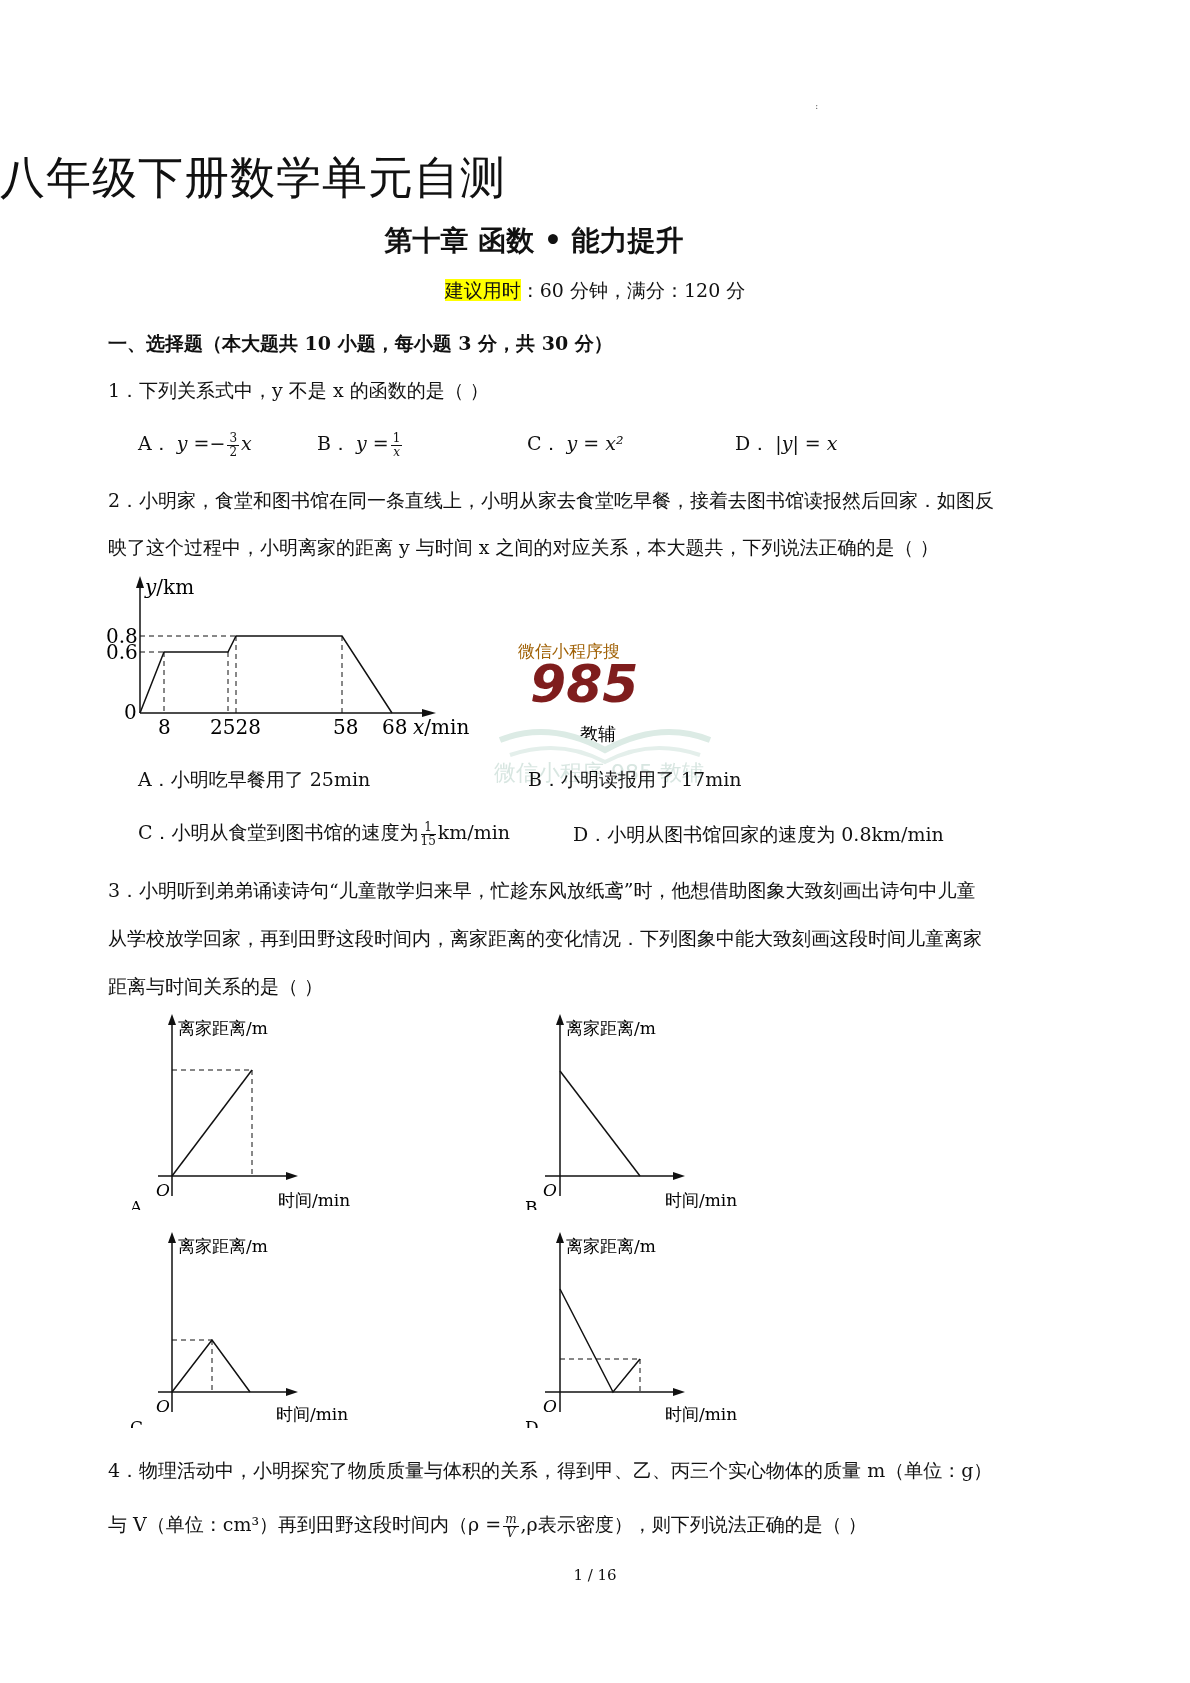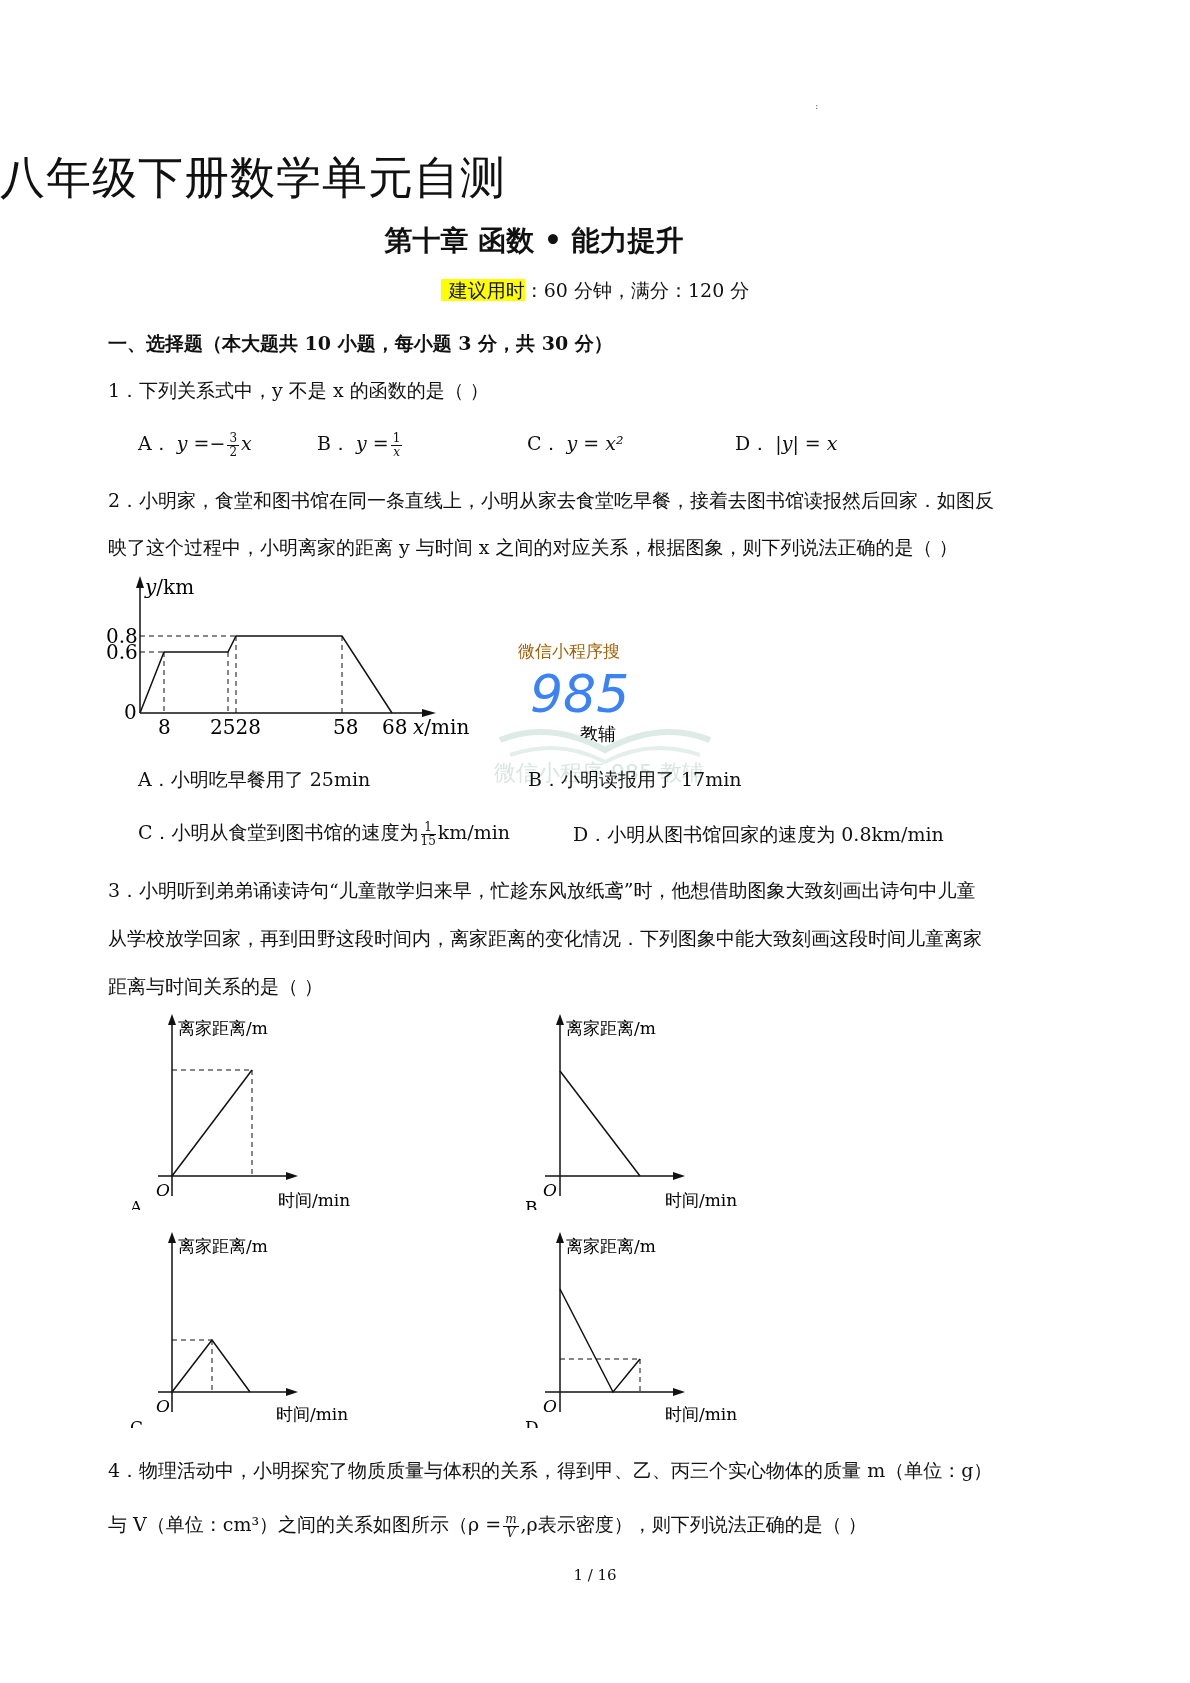--- a/index.html
+++ b/index.html
@@ -4,21 +4,21 @@
 <style>
   html, body { margin:0; padding:0; background:#ffffff; }
   body { width:1190px; height:1683px; position:relative; overflow:hidden;
          font-family:"DejaVu Serif","Liberation Serif",serif; color:#111; }
   .abs { position:absolute; white-space:nowrap; }
   .title { left:0; width:1190px; top:148px; font-size:45px;
            font-family:"DejaVu Sans","Liberation Sans",sans-serif; letter-spacing:1px; }
   .subtitle { left:0; width:1068px; text-align:center; top:222px; font-size:28px; font-weight:bold;
               font-family:"DejaVu Sans","Liberation Sans",sans-serif; }
   .timeline { left:0; width:1190px; text-align:center; top:278px; font-size:19px; }
-  .hl { background:#ffff00;padding-left:8px; }
+  .hl { background:#ffff00; }
   .sec { left:108px; top:331px; font-size:19px; font-weight:bold; }
   .q { font-size:19px; }
   .opt { font-size:19px; }
   .math { font-family:"DejaVu Serif","Liberation Serif",serif; font-style:italic; }
   .frac { display:inline-block; vertical-align:middle; text-align:center; font-size:12px; line-height:13px; margin:0 2px; }
   .frac span { display:block; }
   .frac .num { border-bottom:1px solid #111; padding:0 2px; }
   .dotmark { left:815px; top:100px; font-size:10px; color:#666; }
   .pageno { left:0; width:1190px; text-align:center; top:1566px; font-size:15px; }
   svg text { font-family:"DejaVu Serif","Liberation Serif",serif; }
@@ -50,21 +50,21 @@
   <span class="math">y = x²</span>
 </div>
 <div class="abs opt" style="left:735px; top:431px;">
   <span>D．</span>
   <span class="math">|y| = x</span>
 </div>
 
 <div class="abs q" style="left:108px; top:488px;">
   <span>2．</span><span>小明家，食堂和图书馆在同一条直线上，小明从家去食堂吃早餐，接着去图书馆读报然后回家．如图反</span>
 </div>
-<div class="abs q" style="left:108px; top:535px;">映了这个过程中，小明离家的距离 y 与时间 x 之间的对应关系，根据图象，则下列说法正确的是（          ）</div>
+<div class="abs q" style="left:108px; top:535px;">映了这个过程中，小明离家的距离 y 与时间 x 之间的对应关系，本大题共，下列说法正确的是（          ）</div>
 
 <svg class="abs" style="left:100px; top:570px;" width="400" height="180">
   <g stroke="#111" fill="none" stroke-width="1.5">
     <line x1="40" y1="143" x2="40" y2="14"></line>
     <line x1="40" y1="143" x2="330" y2="143"></line>
     <polyline points="40,143 64,82 128,82 136,66 242,66 292,143"></polyline>
   </g>
   <polygon points="40,6 36,18 44,18" fill="#111"></polygon>
   <polygon points="336,143 322,139 322,147" fill="#111"></polygon>
   <g stroke="#111" stroke-width="1" stroke-dasharray="5,4">
@@ -81,21 +81,21 @@
   <text x="24" y="149" font-size="20">0</text>
   <text x="58" y="164" font-size="20">8</text>
   <text x="110" y="164" font-size="20">2528</text>
   <text x="233" y="164" font-size="20">58</text>
   <text x="282" y="164" font-size="20">68</text>
   <text x="313" y="164" font-size="20"><tspan font-style="italic">x</tspan>/min</text>
 </svg>
 
 <div class="wm">
   <div style="position:absolute; left:28px; top:0; font-size:17px; color:#a16207; font-family:'DejaVu Sans',sans-serif;">微信小程序搜</div>
-  <div style="position:absolute; left:40px; top:24px; font-size:52px; font-weight:normal; font-style:italic; color:#3b82f6; font-family:'DejaVu Sans',sans-serif;">985</div>
+  <div style="position:absolute; left:40px; top:14px; font-size:52px; font-weight:bold; font-style:italic; color:#7f1d1d; font-family:'DejaVu Sans',sans-serif;">985</div>
   <div style="position:absolute; left:90px; top:82px; font-size:18px; color:#000000; font-family:'DejaVu Sans',sans-serif;">教辅</div>
   <svg style="position:absolute; left:0; top:70px;" width="230" height="60">
     <path d="M10,30 Q60,10 115,40 Q170,10 220,30" stroke="#dcebe5" stroke-width="6" fill="none"></path>
     <path d="M20,45 Q70,28 115,52 Q160,28 210,45" stroke="#e4efeb" stroke-width="4" fill="none"></path>
   </svg>
   <div style="position:absolute; left:4px; top:118px; font-size:22px; color:#d8e6e1; font-family:'DejaVu Sans',sans-serif;">微信小程序 985 教辅</div>
 </div>
 
 <div class="abs opt" style="left:138px; top:767px;">
   <span>A．</span><span>小明吃早餐用了 25min</span>
@@ -185,16 +185,16 @@
   <text x="51" y="24" font-size="17">离家距离/m</text>
   <text x="28" y="184" font-size="17" font-style="italic">O</text>
   <text x="150" y="192" font-size="17">时间/min</text>
   <text x="10" y="205" font-size="17">D．</text>
 </svg>
 
 <div class="abs q" style="left:108px; top:1458px;">
   <span>4．</span><span>物理活动中，小明探究了物质质量与体积的关系，得到甲、乙、丙三个实心物体的质量 m（单位：g）</span>
 </div>
 <div class="abs q" style="left:108px; top:1512px;">
-  <span>与 V（单位：cm³）之间的关系如图所示（ρ =</span><span class="frac math"><span class="num">m</span><span>V</span></span><span>,ρ表示密度），则下列说法正确的是（          ）</span>
+  <span>与 V（单位：cm³）再到田野这段时间内（ρ =</span><span class="frac math"><span class="num">m</span><span>V</span></span><span>,ρ表示密度），则下列说法正确的是（          ）</span>
 </div>
 
 <div class="abs pageno">1 / 16</div>
 
 </body></html>

